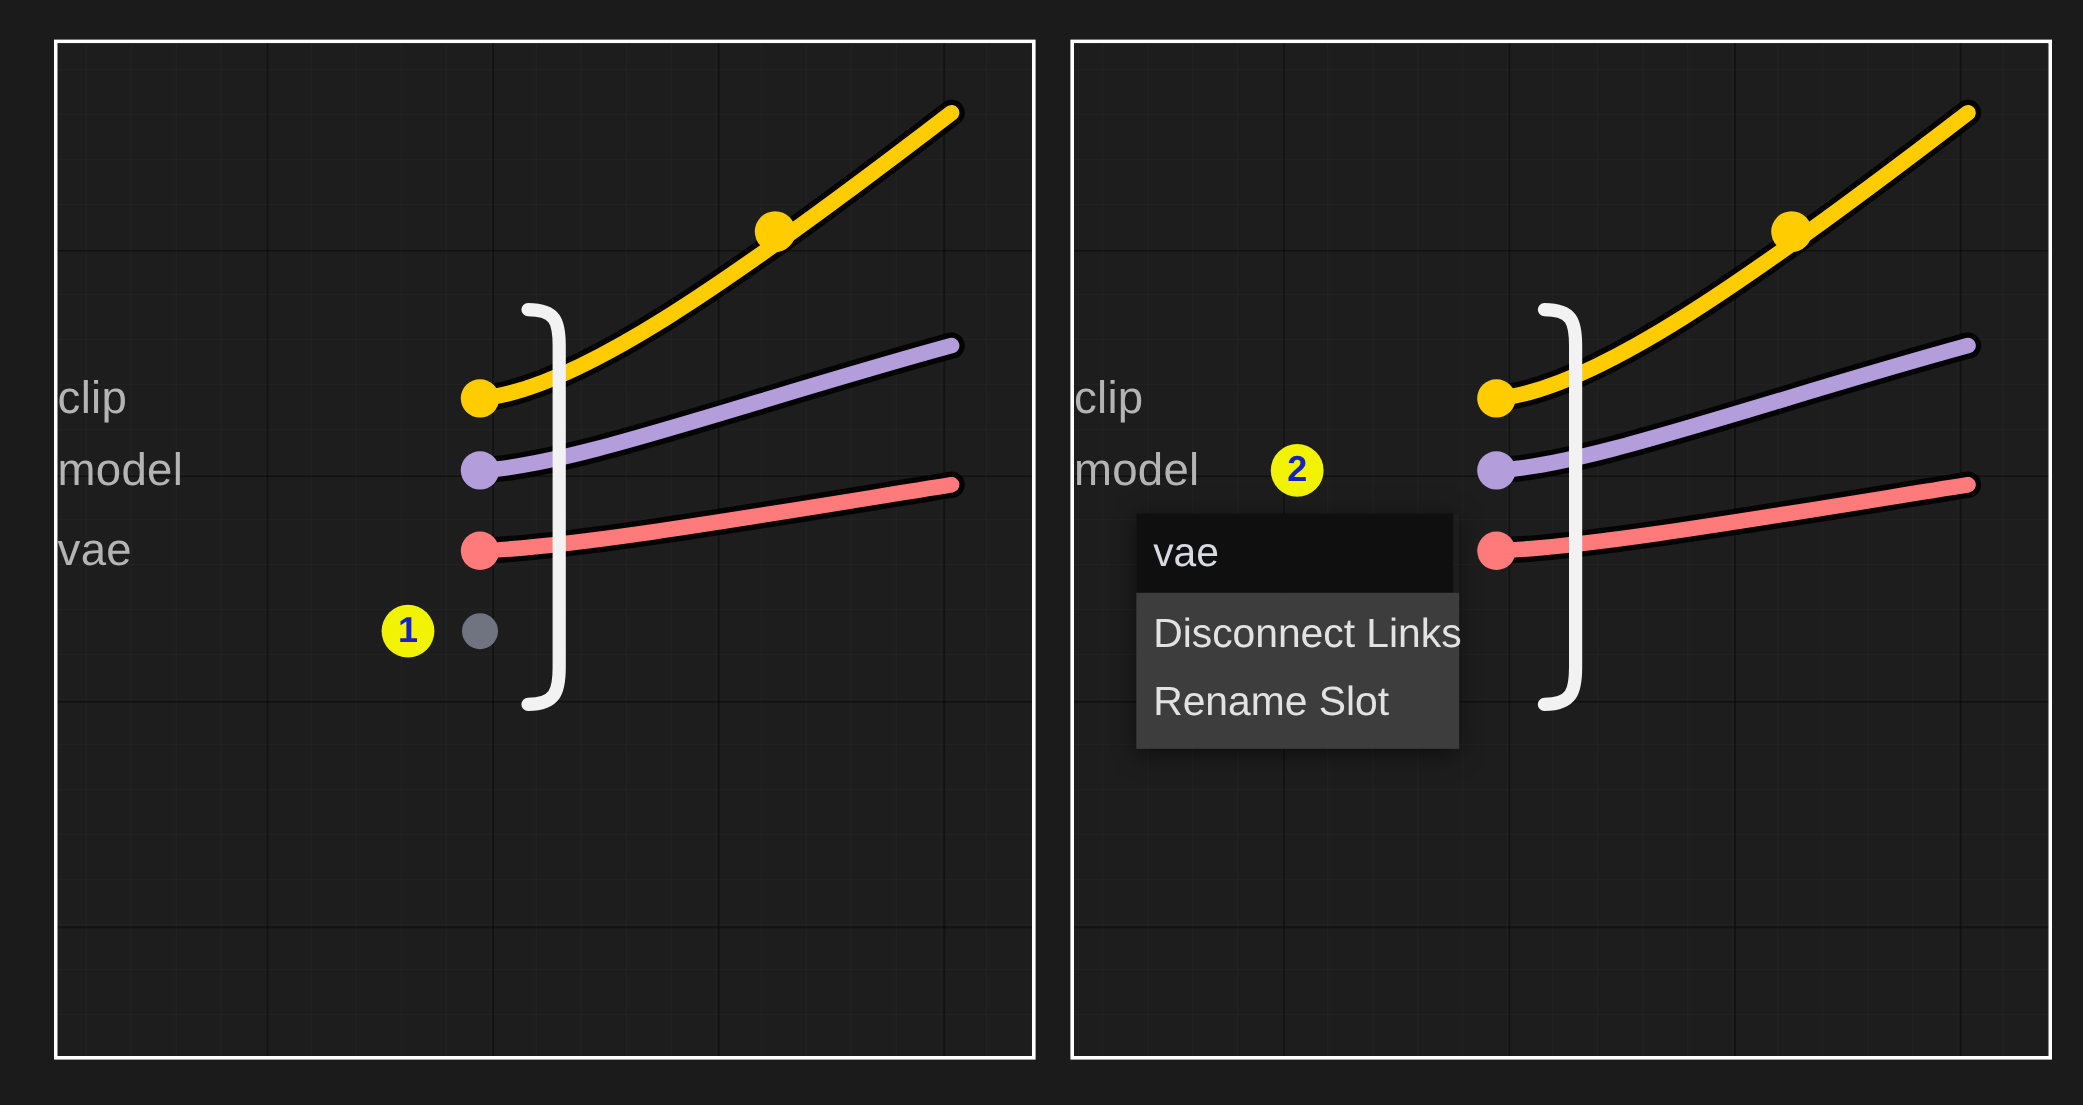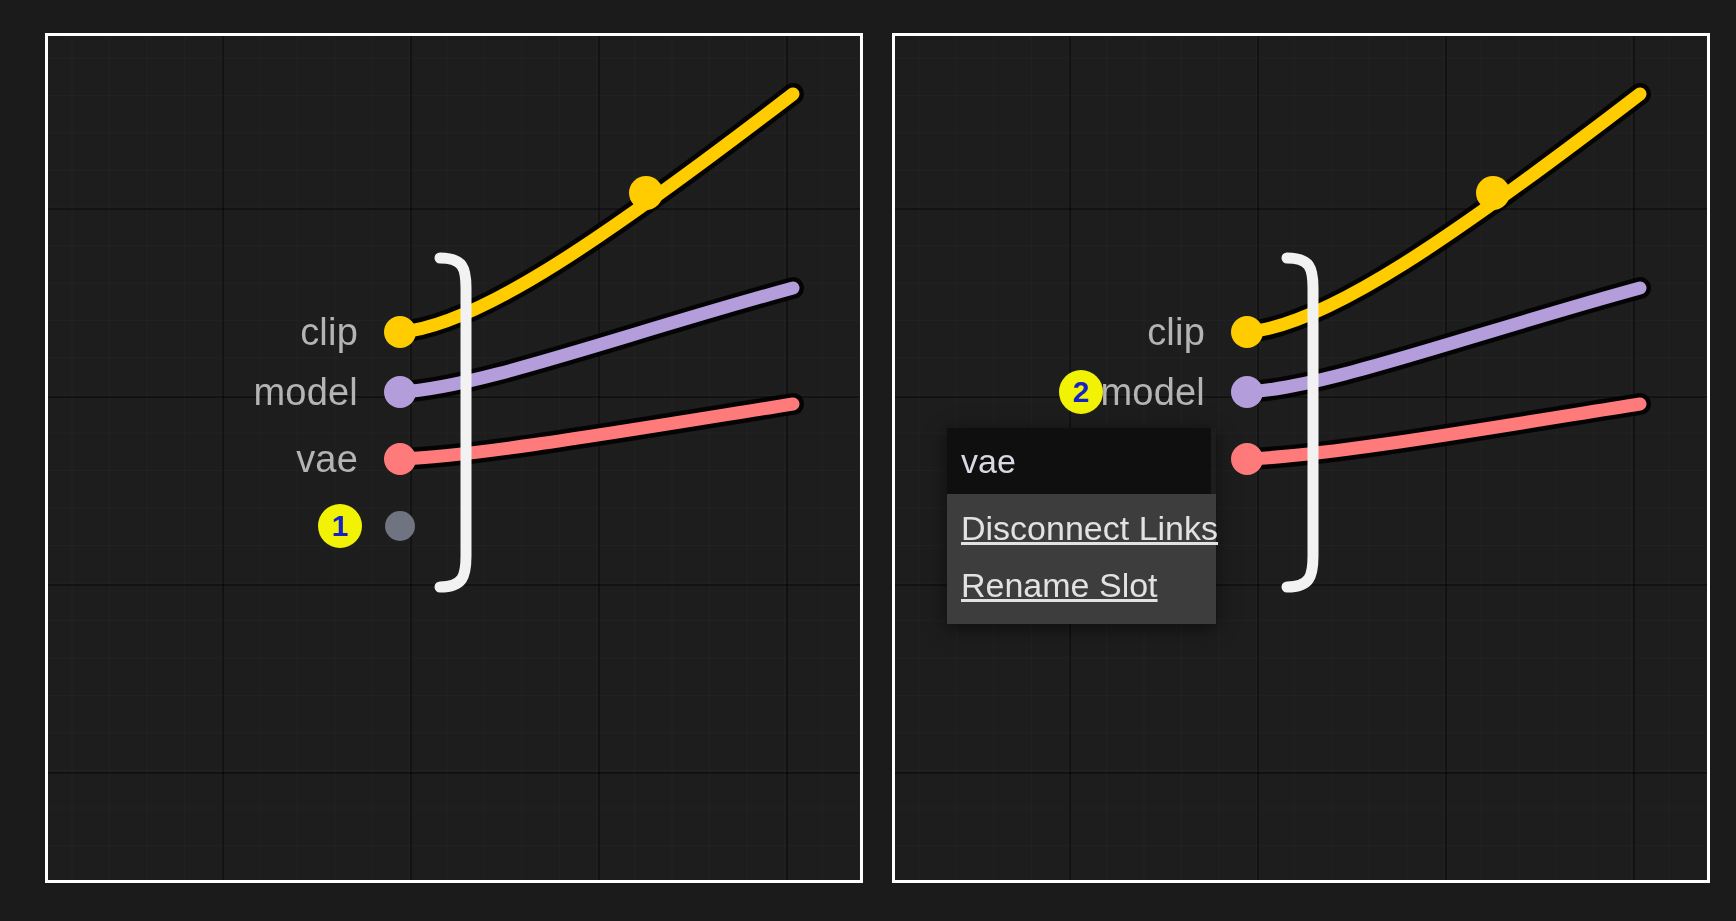--- a/index.html
+++ b/index.html
@@ -39,21 +39,21 @@
   }
 
   .canvas-svg{position:absolute;inset:0;width:100%;height:100%;overflow:visible;}
 
   
   .slot-label{
     position:absolute;
     color:#b4b4b4;
     font-size:38px;
     line-height:38px;
-    text-align:right;
+    text-align:left;
     white-space:nowrap;
     transform:translateY(-50%);
     letter-spacing:.2px;
   }
 
   
   .badge{
     position:absolute;
     width:44px;height:44px;
     border-radius:50%;
@@ -87,21 +87,20 @@
     box-sizing:border-box;
     padding:6px 0 10px 0;
   }
   .ctx-item{
     color:#e2e2e2;
     font-size:34px;
     line-height:34px;
     padding:11px 0 12px 14px;
     white-space:nowrap;
     cursor:default;
-    text-decoration:underline;
   }
 </style>
 </head>
 <body>
 
 <div class="stage">
 
   <div class="panel" id="panel-left">
     <div class="grid"></div>
 

